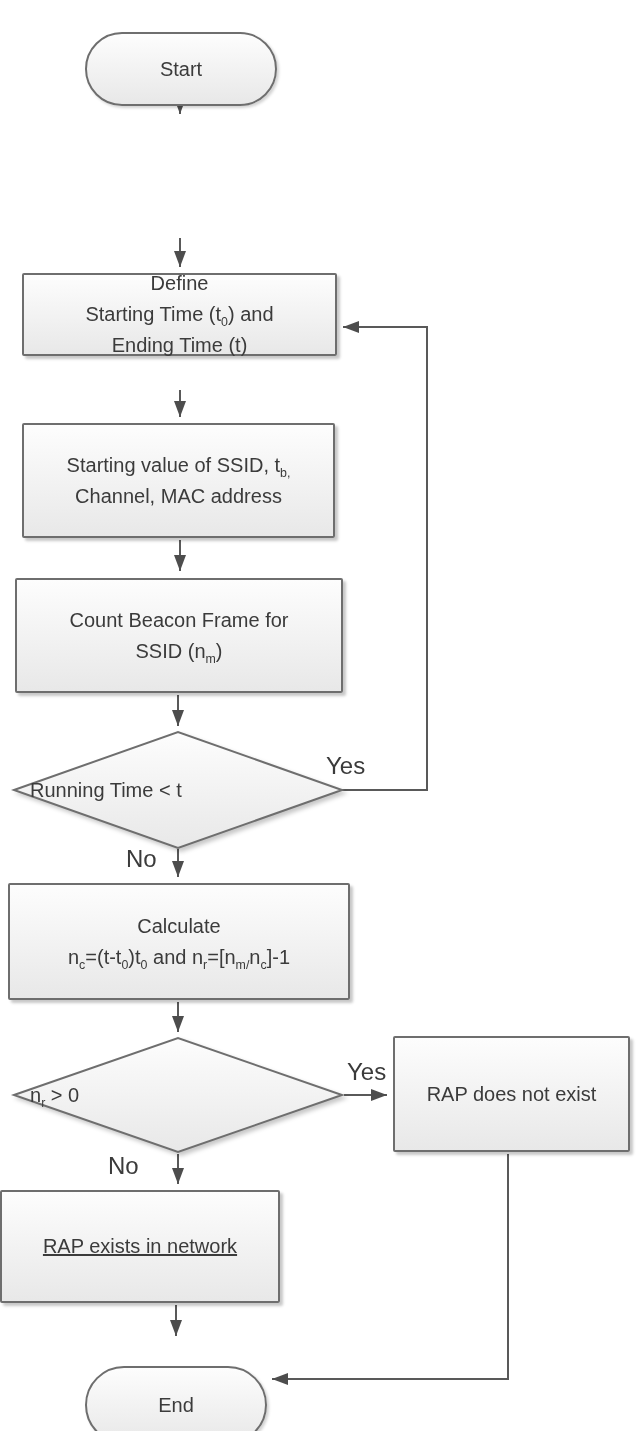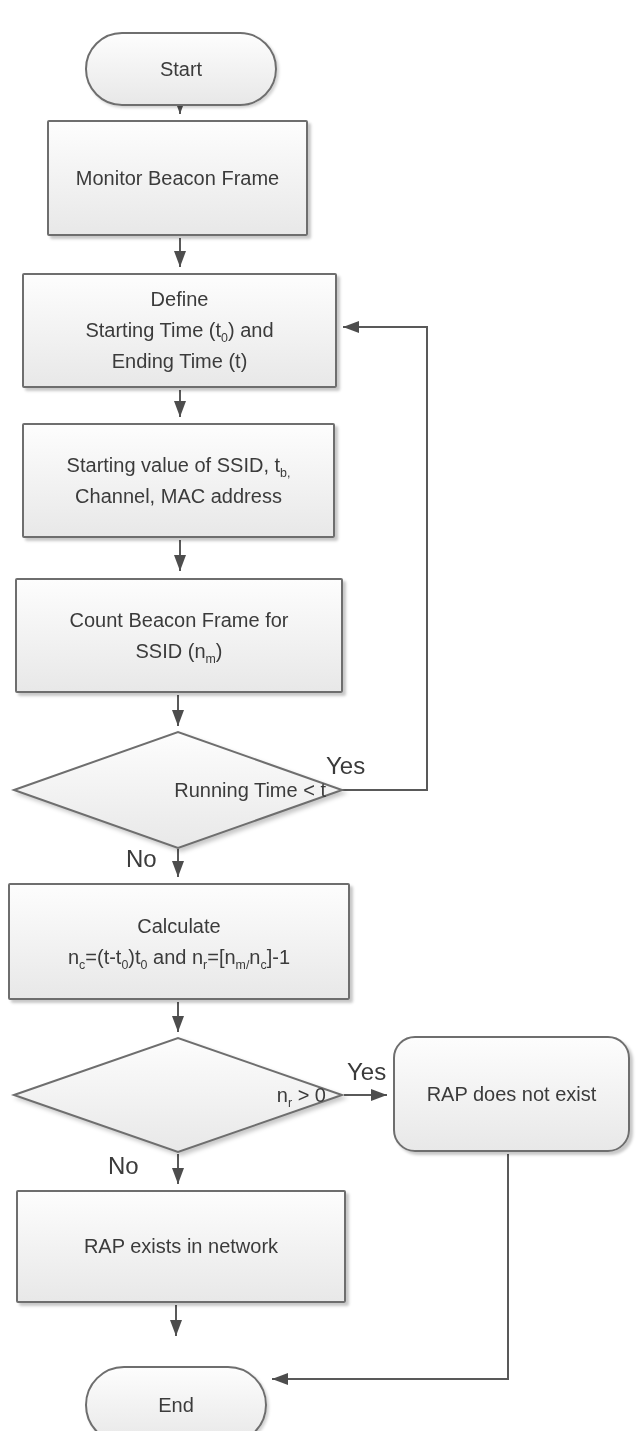--- a/index.html
+++ b/index.html
@@ -25,21 +25,21 @@
     position:absolute;box-sizing:border-box;
     border:2px solid var(--border);
     background:linear-gradient(180deg,var(--fill-top) 0%,var(--fill-bottom) 100%);
     box-shadow:3px 3px 3px rgba(0,0,0,0.22);
     display:flex;align-items:center;justify-content:center;
     text-align:center;font-size:20px;line-height:1.55;
   }
   .rect{border-radius:2px;}
   .stadium{border-radius:40px;box-shadow:2px 2px 3px rgba(0,0,0,0.18);margin-top:24px;}
   .dlabel{
-    position:absolute;text-align:right;font-size:20px;line-height:1.4;
+    position:absolute;text-align:left;font-size:20px;line-height:1.4;
   }
   .elabel{position:absolute;font-size:24px;}
   sub{font-size:0.62em;line-height:0;}
 </style>
 </head>
 <body>
 
 <div class="canvas">
 
   <svg class="connectors" width="637" height="1431" viewBox="0 0 637 1431">
@@ -67,25 +67,22 @@
     <polyline class="edge" points="508,1154 508,1379 272,1379" marker-end="url(#arrow)"></polyline>
 
     <polygon class="diamond" fill="url(#nodeGrad)" points="14,790 178,732 342,790 178,848"></polygon>
     <polygon class="diamond" fill="url(#nodeGrad)" points="14,1095 178,1038 342,1095 178,1152"></polygon>
   </svg>
 
   <div class="node stadium" style="left:85px;top:8px;width:192px;height:74px;border-radius:37px;">
     <span>Start</span>
   </div>
 
-  <div class="node rect" style="left:47px;top:120px;width:261px;height:116px;">
-    <span>Monitor Beacon Frame</span>
-  </div>
 
-  <div class="node rect" style="left:22px;top:273px;width:315px;height:115px;">
+  <div class="node rect" style="left:22px;top:273px;width:315px;height:83px;">
     <div>
         <div><span>Define</span></div>
         <div><span>Starting Time (t</span><sub>0</sub><span>) and</span></div>
         <div><span>Ending Time (t)</span></div>
       </div>
   </div>
 
   <div class="node rect" style="left:22px;top:423px;width:313px;height:115px;">
     <div>
         <div><span>Starting value of SSID, t</span><sub>b,</sub></div>
@@ -106,25 +103,25 @@
     <div>
         <div><span>Calculate</span></div>
         <div><span>n</span><sub>c</sub><span>=(t-t</span><sub>0</sub><span>)t</span><sub>0</sub><span> and n</span><sub>r</sub><span>=[n</span><sub>m/</sub><span>n</span><sub>c</sub><span>]-1</span></div>
       </div>
   </div>
 
   <div class="dlabel" style="left:30px;top:1081px;width:296px;">
       <div><span>n</span><sub>r</sub><span> &gt; 0</span></div>
     </div>
 
-  <div class="node rect" style="left:393px;top:1036px;width:237px;height:116px;border-radius:22px;">
+  <div class="node rect" style="left:393px;top:1036px;width:237px;height:116px;">
     <span>RAP does not exist</span>
   </div>
 
-  <div class="node rect" style="left:16px;top:1190px;width:330px;height:113px;">
+  <div class="node rect" style="left:0;top:1190px;width:280px;height:113px;text-decoration:underline;">
     <span>RAP exists in network</span>
   </div>
 
   <div class="node stadium" style="left:85px;top:1342px;width:182px;height:78px;border-radius:39px;">
     <span>End</span>
   </div>
 
   <div class="elabel" style="left:326px;top:752px;">Yes</div>
   <div class="elabel" style="left:126px;top:845px;">No</div>
   <div class="elabel" style="left:347px;top:1058px;">Yes</div>

